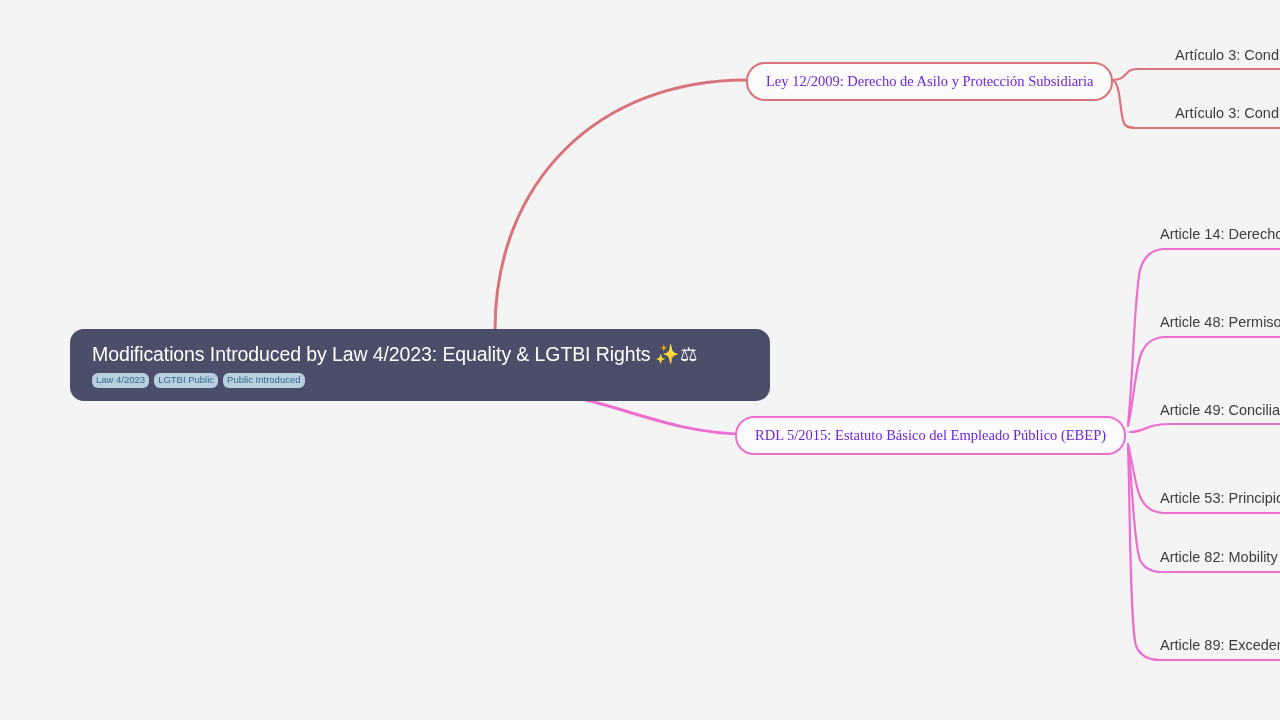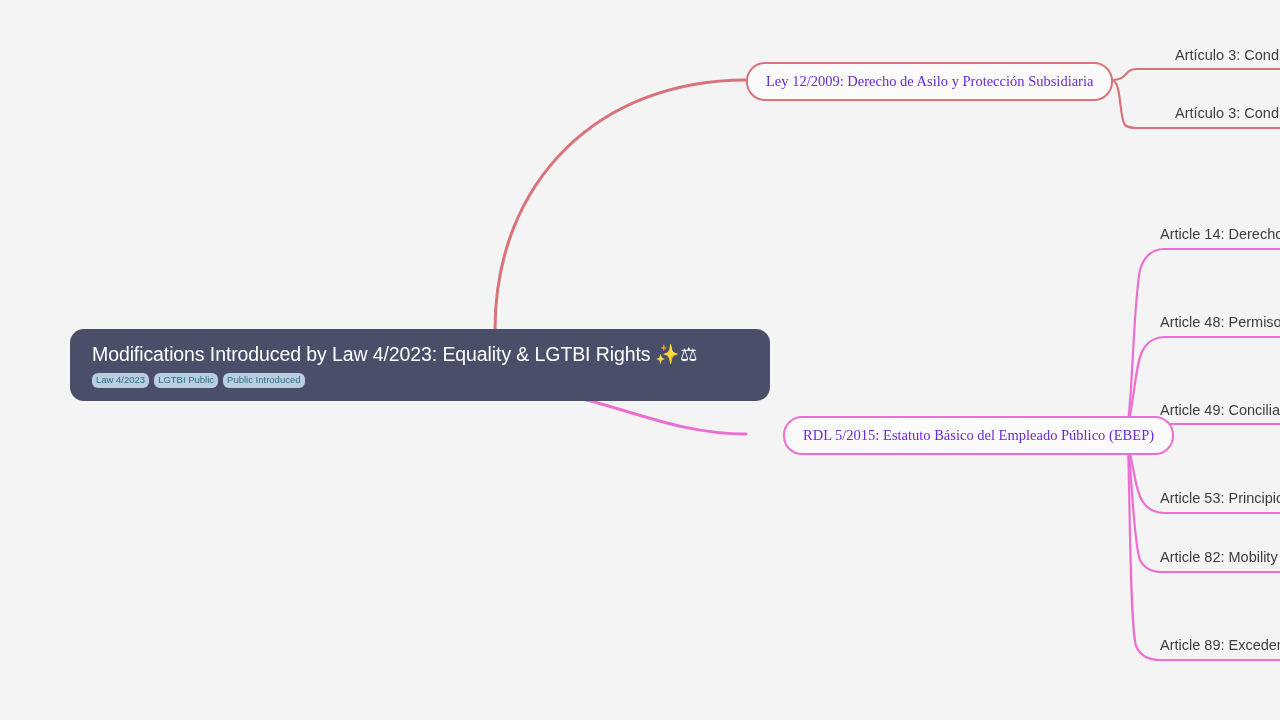--- a/index.html
+++ b/index.html
@@ -88,21 +88,21 @@
     line-height: 18px;
     color: #6d28d9;
     font-family: Liberation Serif, serif;
   }
   .branch-asilo {
     left: 746px;
     top: 62px;
     border-color: #d9737a;
   }
   .branch-ebep {
-    left: 783px;
+    left: 735px;
     top: 416px;
     border-color: #ec6fd0;
   }
 
   
   .leaf {
     position: absolute;
     z-index: 2;
     white-space: nowrap;
     font-size: 14.5px;

